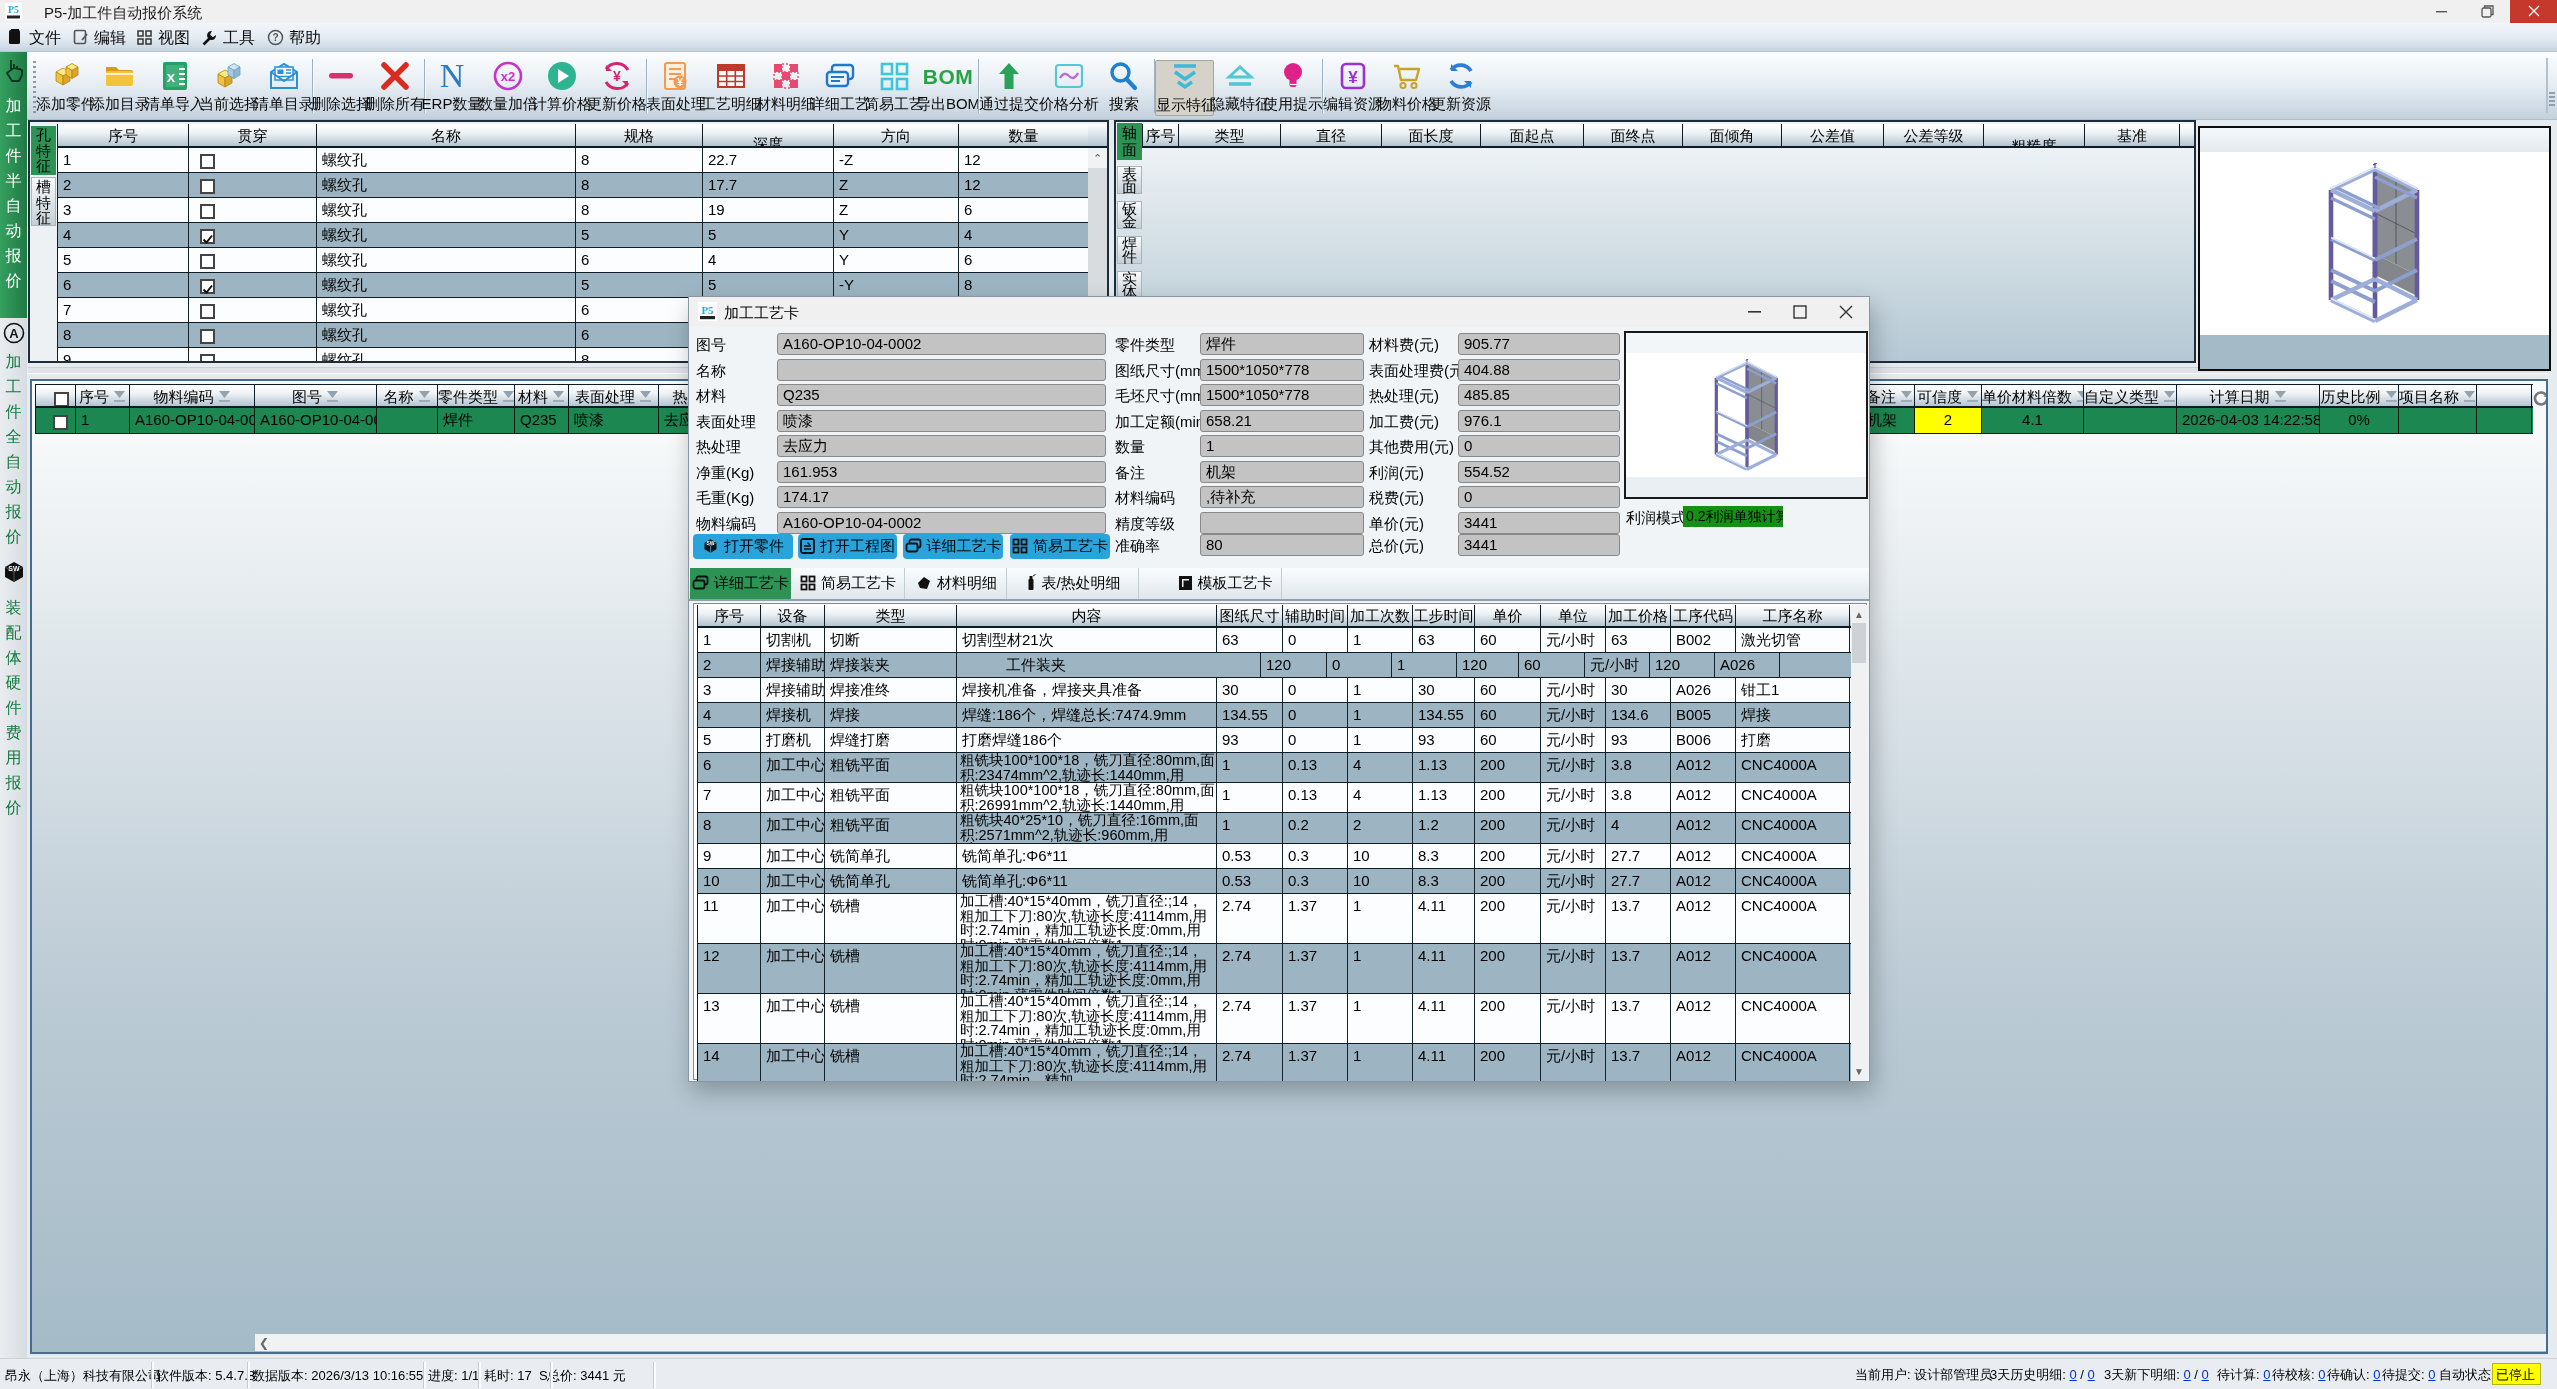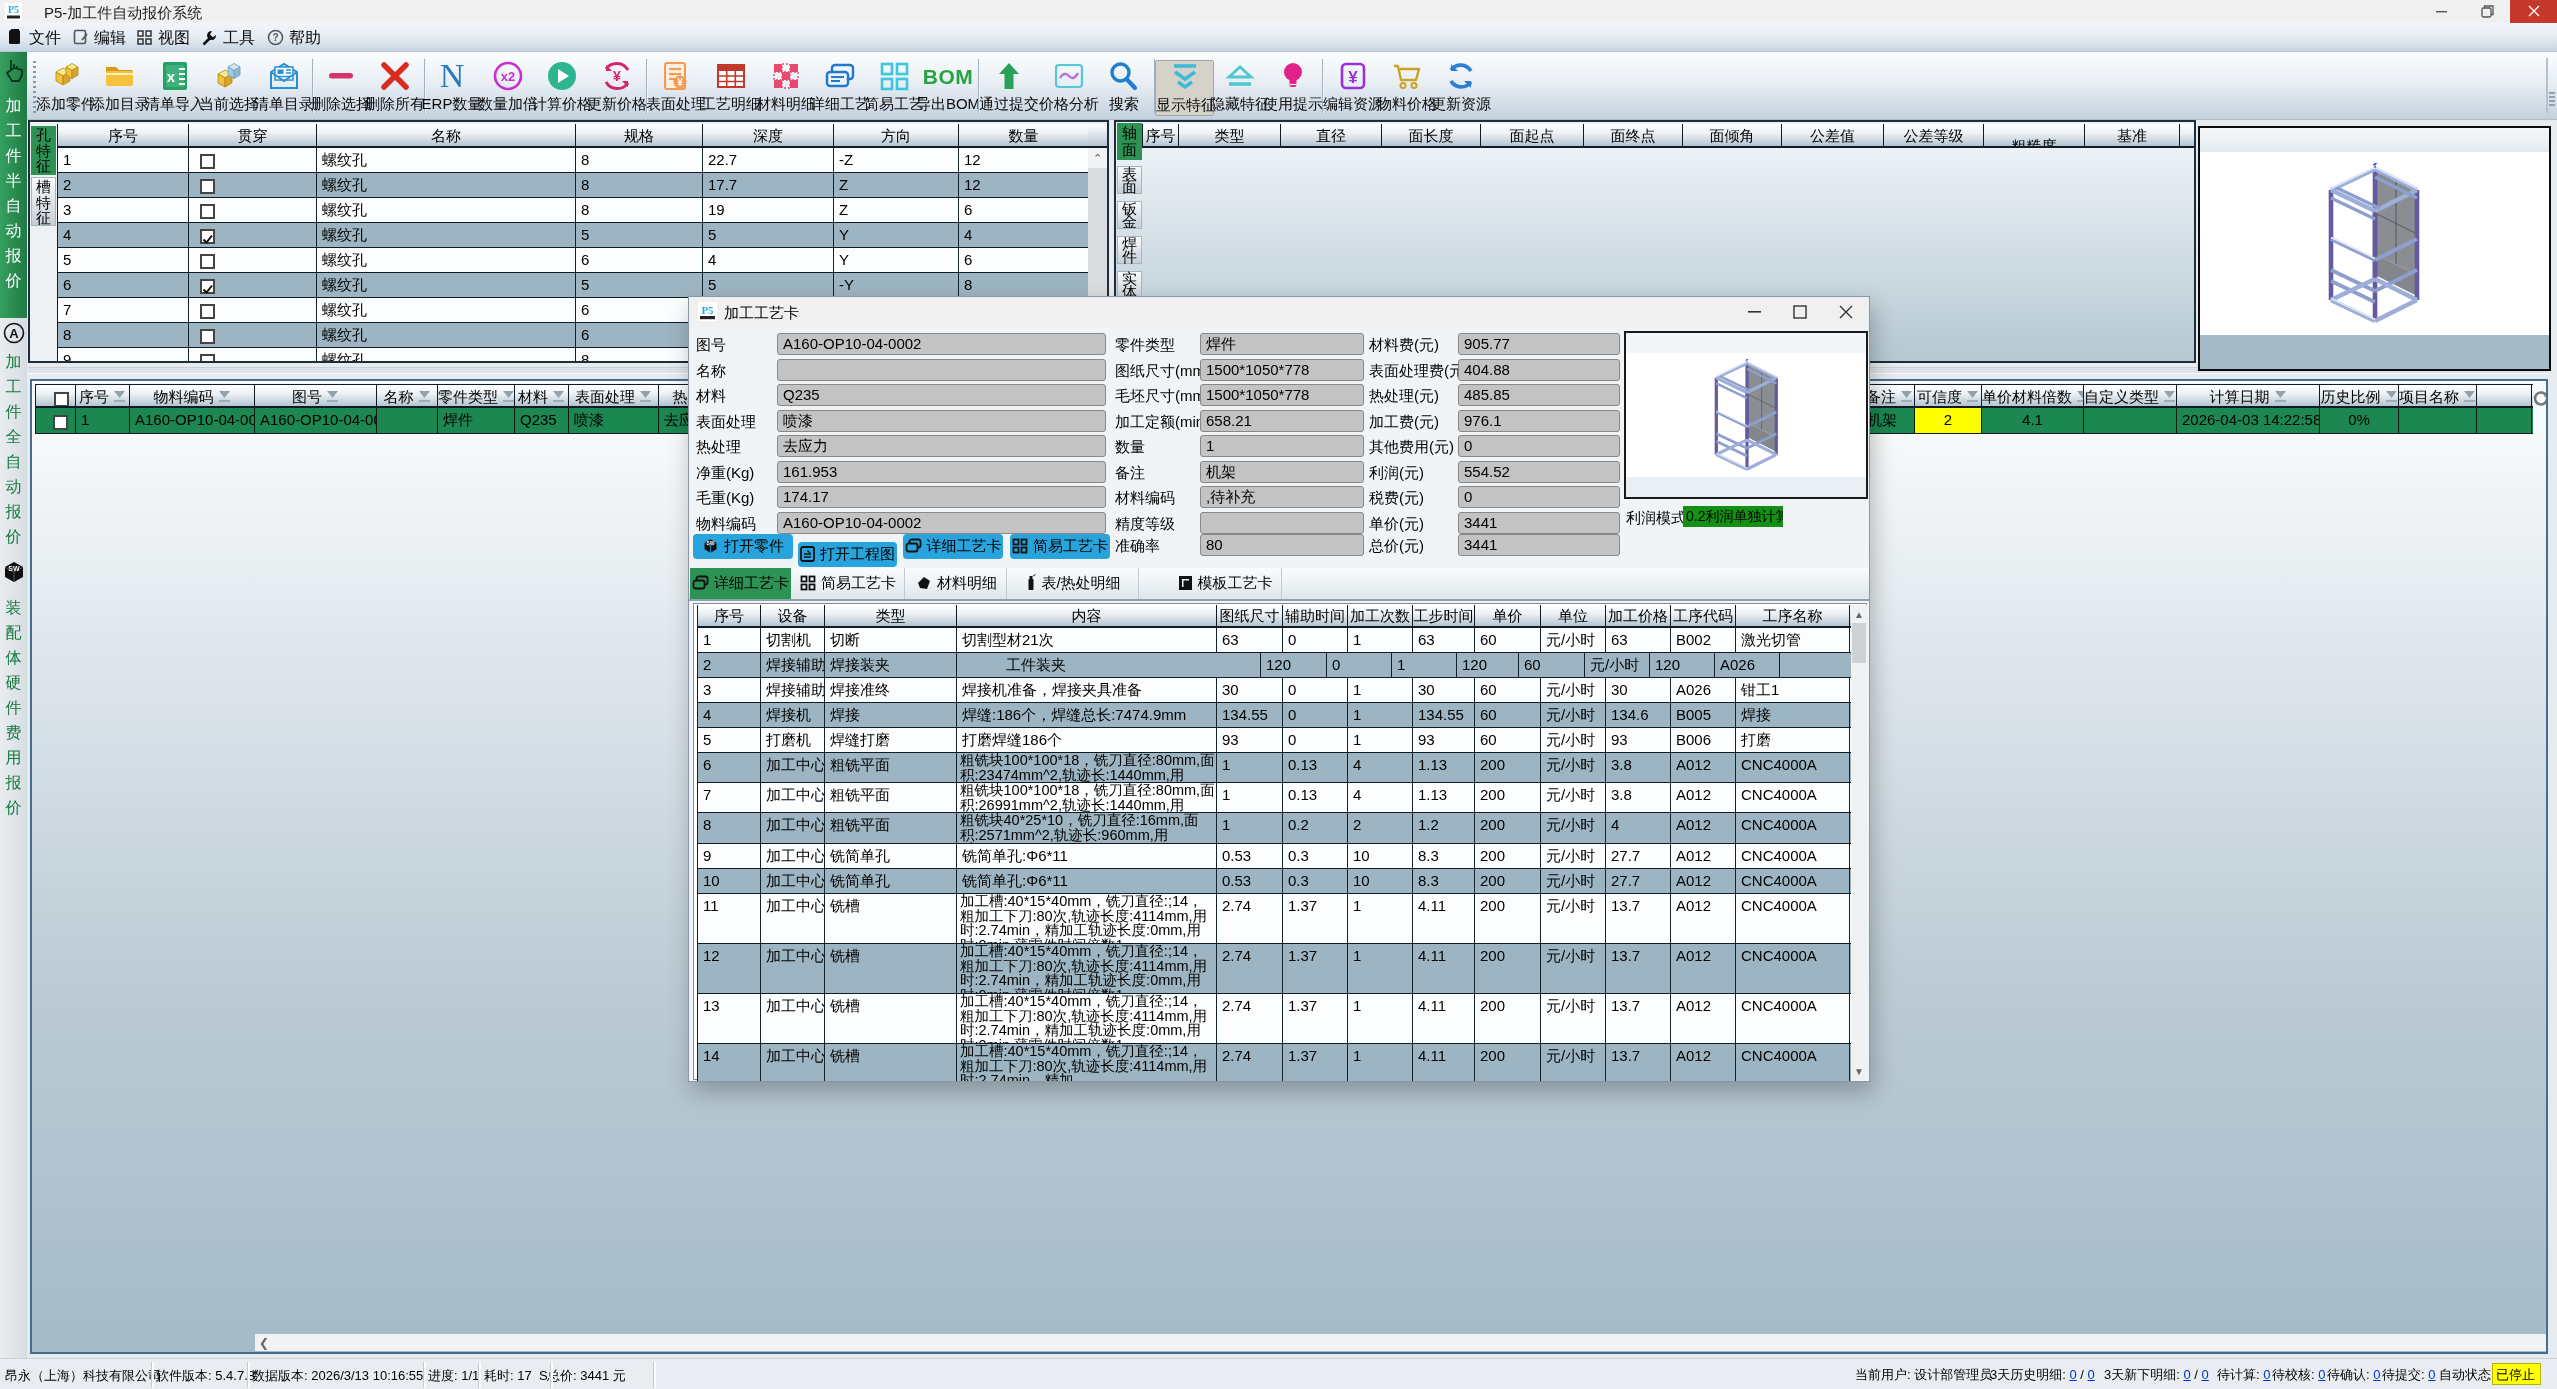--- a/index.html
+++ b/index.html
@@ -371,21 +371,21 @@
         <div class="vtxt" style="margin-top:1px;font-size:15px;line-height:15.5px">孔特征</div>
       </div>
 <div class="ab" style="left:1px;top:55px;width:25px;height:49px;background:linear-gradient(180deg,#fafbfc,#c4cfd6);border:1px solid #aab6bd">
         <div class="vtxt" style="font-size:15px;line-height:15.5px;margin-top:1px">槽特征</div>
       </div>
 <div class="ab grid-head" style="left:27px;top:2px;width:1033px;height:24px;border-left:1px solid #0f1c26;border-bottom:2px solid #0f1c26">
 <div class="hcell" style="width:131px;padding-top:3px">序号</div>
 <div class="hcell" style="width:128px;padding-top:3px">贯穿</div>
 <div class="hcell" style="width:259px;padding-top:3px">名称</div>
 <div class="hcell" style="width:127px;padding-top:3px">规格</div>
-<div class="hcell" style="width:131px;padding-top:3px">深度</div>
+<div class="hcell" style="width:131px;padding-top:11px">深度</div>
 <div class="hcell" style="width:125px;padding-top:3px">方向</div>
 <div class="hcell" style="width:130px;padding-top:3px">数量</div>
 </div>
 <div class="row rw" style="left:27px;top:26px;width:1033px;height:25px;border-left:1px solid #0f1c26;border-bottom:1px solid #0f1c26">
 <div class="rcell" style="width:131px">1</div>
 <div class="rcell" style="width:128px"><span class="ckb" style="margin-left:6px"></span></div>
 <div class="rcell" style="width:259px">螺纹孔</div>
 <div class="rcell" style="width:127px">8</div>
 <div class="rcell" style="width:131px">22.7</div>
 <div class="rcell" style="width:125px">-Z</div>
@@ -804,21 +804,21 @@
 <div class="ab" style="left:0;top:144px;width:240px;height:20px;background:#e9eff2"></div>
 <svg class="ab" style="left:86px;top:26px" width="70" height="113" viewBox="0 0 100 162">
           <use href="#gframe"></use>
         </svg>
 </div>
 <div style="position:absolute;top:237px;height:25px;background:#29a3dc;border-radius:4px;font-size:15px;color:#000;text-align:center;padding-top:3px;left:4px;width:100px"><svg width="17" height="16" viewBox="0 0 22 24" style="vertical-align:-3px;margin-right:5px">
           <path d="M11 2 L20 7 V17 L11 22 L2 17 V7 Z" fill="#111"></path>
           <path d="M2 7 L11 12 L20 7 M11 12 V22" stroke="#3a9fd6" stroke-width="1.2"></path>
           <text x="11" y="11" font-size="7.5" fill="#fff" text-anchor="middle" font-weight="bold">SW</text>
         </svg>打开零件</div>
-<div style="position:absolute;top:245px;height:25px;background:#29a3dc;border-radius:4px;font-size:15px;color:#000;text-align:center;padding-top:3px;left:109px;width:99px"><svg width="15" height="16" viewBox="0 0 15 16" style="vertical-align:-3px;margin-right:5px">
+<div style="position:absolute;top:237px;height:25px;background:#29a3dc;border-radius:4px;font-size:15px;color:#000;text-align:center;padding-top:3px;left:109px;width:99px"><svg width="15" height="16" viewBox="0 0 15 16" style="vertical-align:-3px;margin-right:5px">
           <rect x="1" y="1" width="13" height="14" rx="2" fill="none" stroke="#111" stroke-width="1.8"></rect>
           <path d="M4 8 h7 M4 11 h7 M7.5 4.5 l2.5 2.5" stroke="#111" stroke-width="1.4"></path>
         </svg>打开工程图</div>
 <div style="position:absolute;top:237px;height:25px;background:#29a3dc;border-radius:4px;font-size:15px;color:#000;text-align:center;padding-top:3px;left:214px;width:100px"><svg width="17" height="16" viewBox="0 0 17 16" style="vertical-align:-3px;margin-right:5px">
           <rect x="4.5" y="1.5" width="11" height="8" rx="2" fill="none" stroke="#111" stroke-width="1.8"></rect>
           <rect x="1.5" y="5.5" width="11" height="8" rx="2" fill="#29a3dc" stroke="#111" stroke-width="1.8"></rect>
         </svg>详细工艺卡</div>
 <div style="position:absolute;top:237px;height:25px;background:#29a3dc;border-radius:4px;font-size:15px;color:#000;text-align:center;padding-top:3px;left:321px;width:100px"><svg width="16" height="16" viewBox="0 0 16 16" style="vertical-align:-3px;margin-right:5px">
           <g fill="none" stroke="#111" stroke-width="1.8">
             <rect x="1.5" y="1.5" width="5" height="5"></rect>

